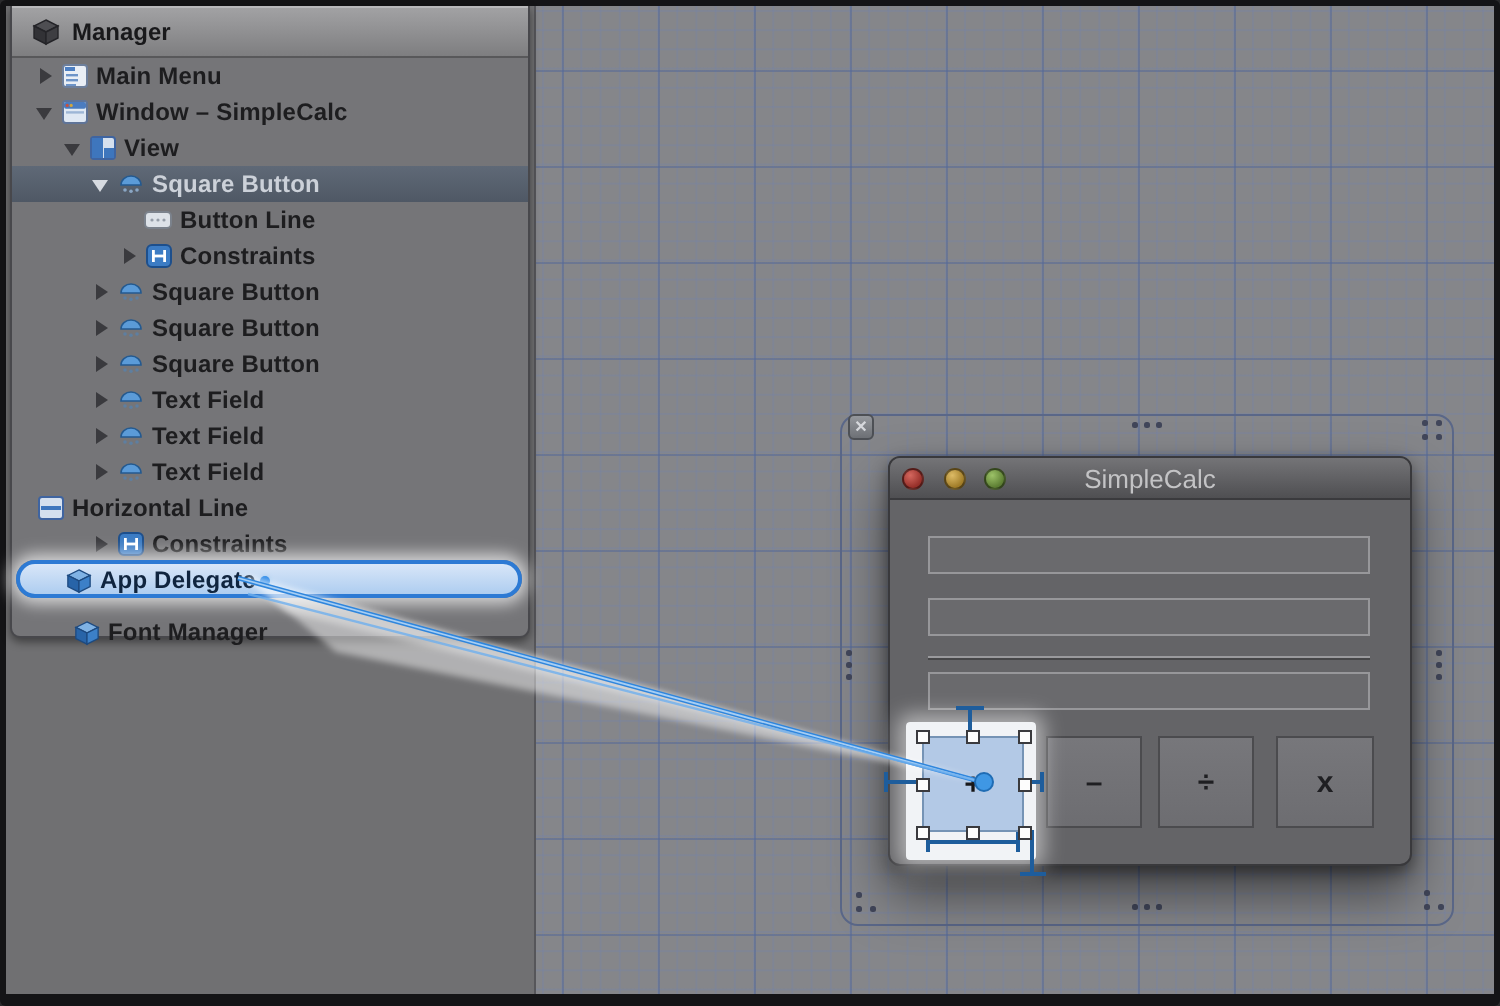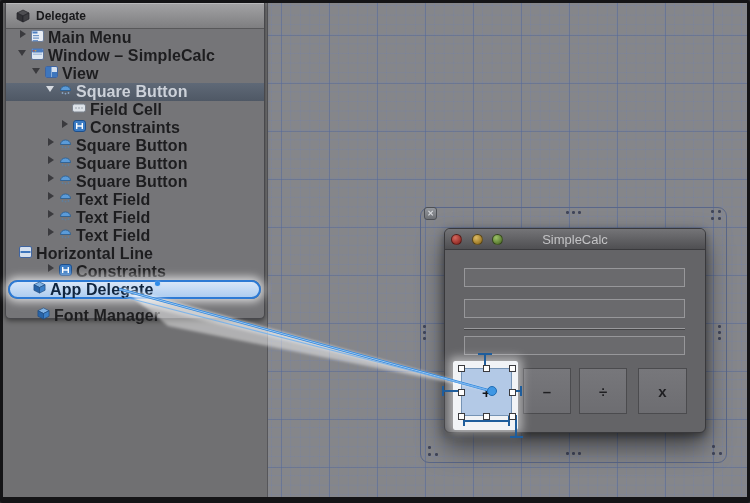--- a/index.html
+++ b/index.html
@@ -20,21 +20,21 @@
           background-position:13px 32px,13px 32px,3px 2px,3px 2px;}
   
   .panel{position:absolute;left:5px;top:3px;width:260px;height:316px;background:#757578;
          border:1px solid #48484c;border-top:none;border-radius:0 0 5px 5px;
          box-shadow:0 2px 5px rgba(0,0,0,.45);}
   .panel-header{position:absolute;left:0;top:0;right:0;height:26px;
                 background:linear-gradient(#a3a3a5,#7e7e80);
                 border-bottom:1px solid #58585a;box-shadow:inset 0 1px 0 #b9b9bb;
                 display:flex;align-items:center;padding-left:10px;}
   .panel-header .ttl{font-size:12px;font-weight:bold;color:#19191b;margin-left:6px;}
-  .row{position:absolute;left:0;right:0;height:18px;display:flex;align-items:flex-start;font-size:16px;color:#1d1d1f;}
+  .row{position:absolute;left:0;right:0;height:18px;display:flex;align-items:center;font-size:12px;color:#1d1d1f;}
   .row .lbl{white-space:nowrap;font-weight:bold;letter-spacing:.1px;}
   .row.sel{background:linear-gradient(#5f6977,#4f5865);}
   .row.sel .lbl{color:#ccd1d9;}
   .tri{width:10px;height:10px;position:relative;flex:0 0 10px;margin-right:2px;}
   .tri.right::before{content:"";position:absolute;left:2px;top:1px;
       border-left:6px solid #3a3a3e;border-top:4px solid transparent;border-bottom:4px solid transparent;}
   .tri.down::before{content:"";position:absolute;left:0;top:3px;
       border-top:6px solid #3a3a3e;border-left:4px solid transparent;border-right:4px solid transparent;}
   .row.sel .tri.down::before{border-top-color:#d6dae0;}
   .ic{width:14px;height:13px;flex:0 0 14px;margin-right:4px;display:flex;align-items:center;justify-content:center;}
@@ -161,21 +161,21 @@
     <div class="beam" style="left:242px;top:433px;width:13px;height:2px"></div>
   </div>
 
   <div class="panel">
     <div class="panel-header">
       <svg class="tree-ic" width="14" height="14" viewBox="0 0 14 14">
         <polygon points="7,1 13,4 7,7 1,4" fill="#4e4e52" stroke="#242428" stroke-width=".7"></polygon>
         <polygon points="1,4 7,7 7,13 1,10" fill="#323236" stroke="#242428" stroke-width=".7"></polygon>
         <polygon points="13,4 7,7 7,13 13,10" fill="#3e3e42" stroke="#242428" stroke-width=".7"></polygon>
       </svg>
-      <span class="ttl">Delegate</span>
+      <span class="ttl">Manager</span>
     </div>
 
     <div class="row" style="top:26px;padding-left:12px">
       <span class="tri right"></span>
       <span class="ic">
           <svg class="tree-ic" width="13" height="12" viewBox="0 0 13 12">
             <rect x=".5" y=".5" width="12" height="11" rx="1.5" fill="#e9eef5" stroke="#6d7f9c"></rect>
             <rect x="1.5" y="1.5" width="5" height="2" fill="#4d7fc2"></rect>
             <rect x="2" y="5" width="6" height="1.2" fill="#6d94c8"></rect>
             <rect x="2" y="7.5" width="6" height="1.2" fill="#6d94c8"></rect>
@@ -227,21 +227,21 @@
     <div class="row" style="top:98px;padding-left:54px">
       <span class="tri"></span>
       <span class="ic">
           <svg class="tree-ic" width="14" height="10" viewBox="0 0 14 10">
             <rect x=".5" y="1" width="13" height="8" rx="2" fill="#dde2e8" stroke="#7b828c"></rect>
             <circle cx="4" cy="5" r=".8" fill="#959da8"></circle>
             <circle cx="7" cy="5" r=".8" fill="#959da8"></circle>
             <circle cx="10" cy="5" r=".8" fill="#959da8"></circle>
           </svg>
         </span>
-      <span class="lbl">Field Cell</span>
+      <span class="lbl">Button Line</span>
     </div>
 
     <div class="row" style="top:116px;padding-left:54px">
       <span class="tri right"></span>
       <span class="ic">
           <svg class="tree-ic" width="13" height="12" viewBox="0 0 13 12">
             <rect x=".5" y=".5" width="12" height="11" rx="2.5" fill="#3c7cc4" stroke="#1d4f8c"></rect>
             <rect x="3" y="3" width="1.4" height="6" fill="#fff"></rect>
             <rect x="8.6" y="3" width="1.4" height="6" fill="#fff"></rect>
             <rect x="3" y="5.3" width="7" height="1.4" fill="#fff"></rect>

